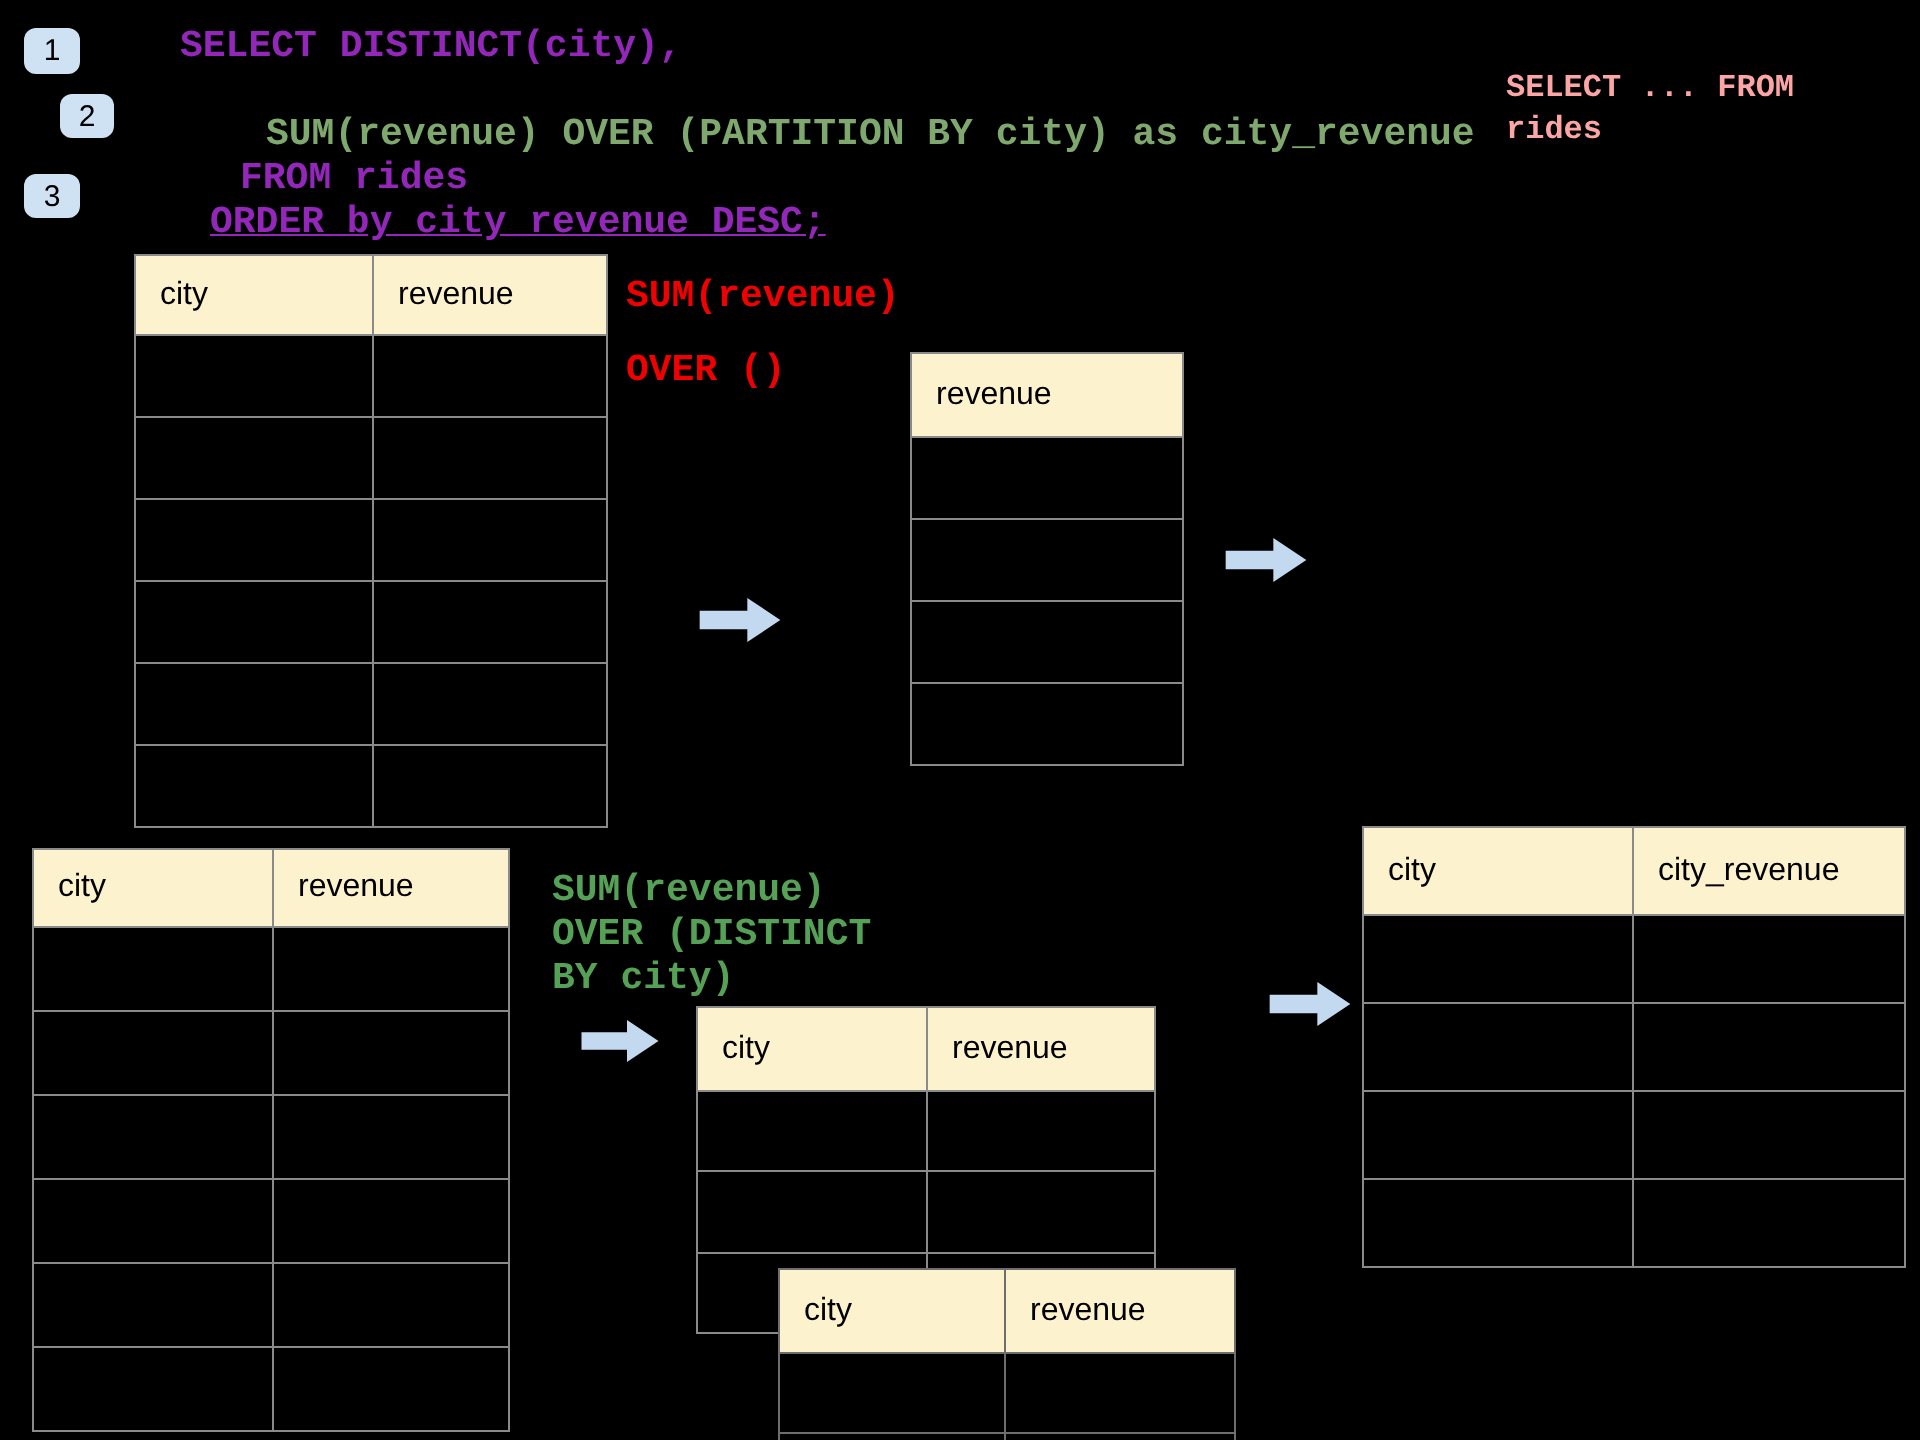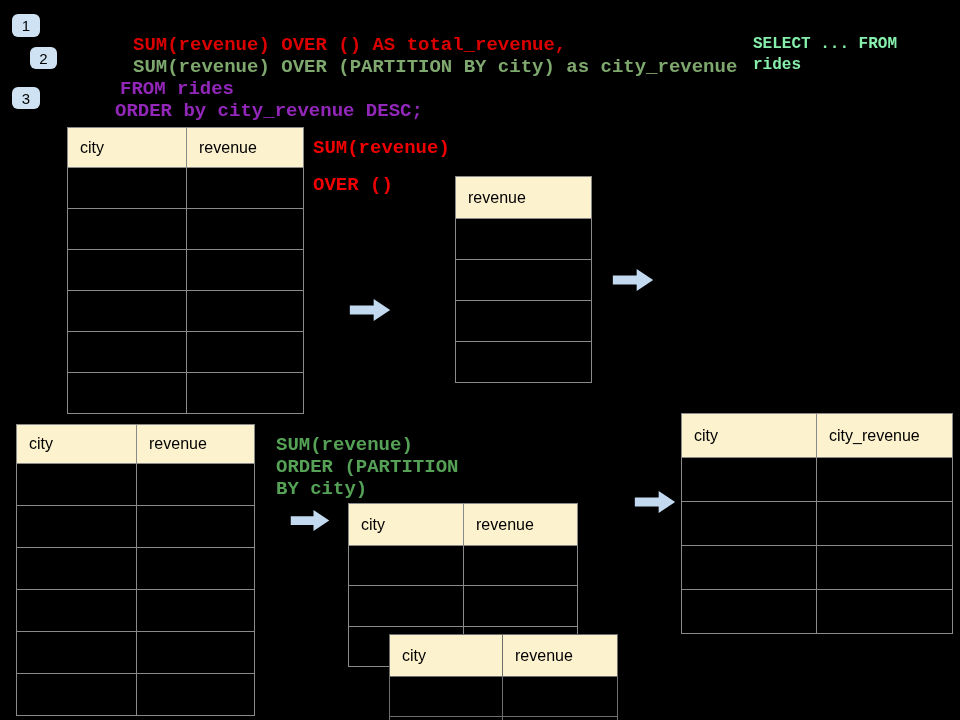--- a/index.html
+++ b/index.html
@@ -13,21 +13,21 @@
   
   .code-line{
     position:absolute;
     font-family:"Liberation Mono","DejaVu Sans Mono",monospace;
     font-weight:bold;
     font-size:19px;
     line-height:22px;
     white-space:pre;
   }
   .purple{color:#9327BA;}
-  .note-purple{color:#86efac;}
+  .note-purple{color:#fca5a5;}
   .red{color:#DB0000;}
   .label-red{color:#F00000;}
   .green{color:#7EA86D;}
   .label-green{color:#55A257;}
   .small-code{font-size:16px;line-height:21px;}
   
   .badge{
     position:absolute;
     background:#CFE2F3;
     border-radius:6px;
@@ -63,24 +63,24 @@
 </style>
 </head>
 <body>
 
 <div id="canvas">
 
   <div class="badge" style="left:12px;top:14px;width:28px;height:23px;">1</div>
   <div class="badge" style="left:30px;top:47px;width:27px;height:22px;">2</div>
   <div class="badge" style="left:12px;top:87px;width:28px;height:22px;">3</div>
 
-  <div class="code-line red" style="left:133px;top:34px;">SUM(revenue) OVER () AS total_revenue,</div>
+  <div class="code-line purple" style="left:90px;top:12px;">SELECT DISTINCT(city),</div>
   <div class="code-line green" style="left:133px;top:56px;">SUM(revenue) OVER (PARTITION BY city) as city_revenue</div>
   <div class="code-line purple" style="left:120px;top:78px;">FROM rides</div>
-  <div class="code-line purple" style="left:115px;top:100px;">ORDER by city_revenue DESC;</div>
+  <div class="code-line purple" style="left:105px;top:100px;text-decoration:underline;">ORDER by city_revenue DESC;</div>
 
   <div class="code-line small-code note-purple" style="left:753px;top:34px;">SELECT ... FROM</div>
   <div class="code-line small-code note-purple" style="left:753px;top:55px;">rides</div>
 
   <table class="grid" style="left:67px;top:127px;width:236px;">
     <colgroup>
         <col style="width:119px">
         <col style="width:117px">
       </colgroup>
     <thead>
@@ -190,21 +190,21 @@
           <td></td>
         </tr>
       <tr style="height:42px;">
           <td></td>
           <td></td>
         </tr>
     </tbody>
   </table>
 
   <div class="code-line label-green" style="left:276px;top:434px;">SUM(revenue)</div>
-  <div class="code-line label-green" style="left:276px;top:456px;">ORDER (PARTITION</div>
+  <div class="code-line label-green" style="left:276px;top:456px;">OVER (DISTINCT</div>
   <div class="code-line label-green" style="left:276px;top:478px;text-align:center;">BY city)</div>
 
   <div class="arrow" style="left:287px;top:510px;">
     <svg width="46" height="21" viewBox="0 0 44 24">
       <polygon points="0,7 26,7 26,0 44,12 26,24 26,17 0,17" fill="#C2D9EF"></polygon>
     </svg>
   </div>
 
   <table class="grid" style="left:348px;top:503px;width:229px;">
     <colgroup>

